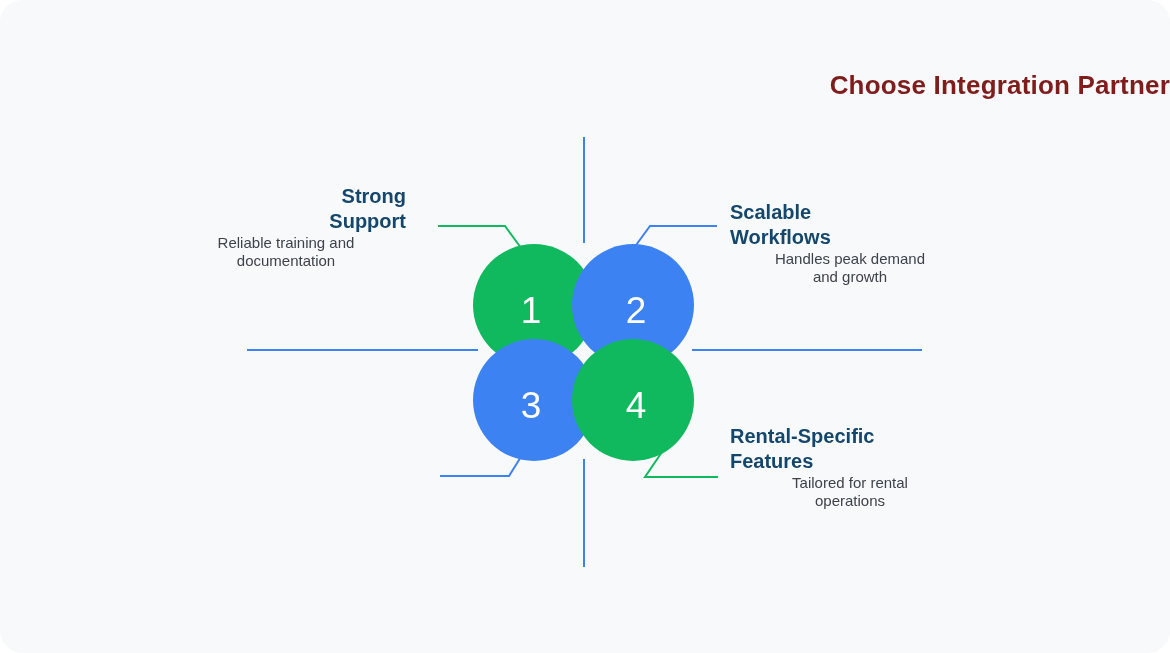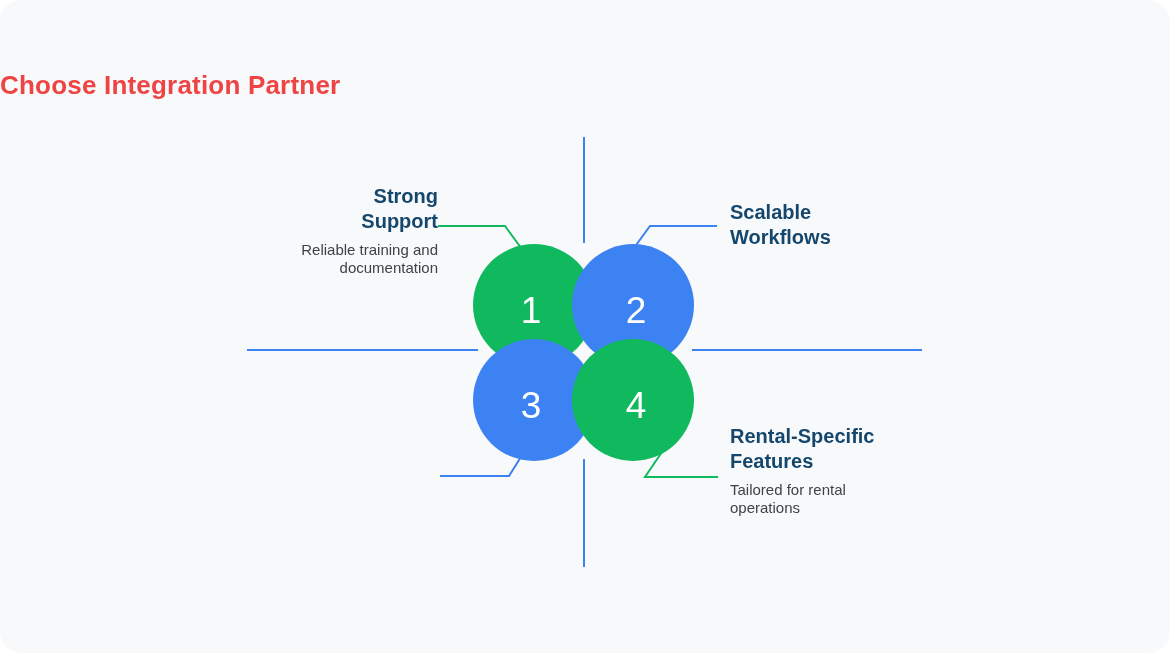--- a/index.html
+++ b/index.html
@@ -14,24 +14,24 @@
     height: 653px;
     background: #f8f9fb;
     border-radius: 22px;
     overflow: hidden;
   }
   .title {
     position: absolute;
     top: 70px;
     left: 0;
     width: 100%;
-    text-align: left;
+    text-align: right;
     font-size: 26px;
     font-weight: 700;
-    color: #ef4444;
+    color: #7f1d1d;
     letter-spacing: 0.2px;
   }
   .diagram-svg {
     position: absolute;
     top: 0;
     left: 0;
   }
   .label-block {
     position: absolute;
     width: 240px;
@@ -39,28 +39,28 @@
   .label-block.align-right { text-align: right; }
   .label-block.align-left  { text-align: left; }
   .label-heading {
     font-size: 20px;
     line-height: 25px;
     font-weight: 700;
     color: #15476d;
     white-space: pre-line;
   }
   .label-desc {
-    margin-top: 7px;
     font-size: 15px;
     line-height: 18px;
     font-weight: 400;
     color: #3e434a;
     white-space: pre-line;
+    text-align: center;
   }
-  .pos-tl { top: 184px; right: 732px; }
+  .pos-tl { top: 184px; right: 764px; }
   .pos-tr { top: 200px; left: 730px; }
   .pos-bl { top: 437px; right: 740px; }
   .pos-br { top: 424px; left: 730px; }
   .circle-number {
     font-family: "Liberation Sans", sans-serif;
     font-size: 37px;
     font-weight: 400;
     fill: #ffffff;
     text-anchor: middle;
   }
@@ -102,20 +102,22 @@
   <div class="label-block align-right pos-tl">
     <div class="label-heading">Strong
 Support</div>
     <div class="label-desc">Reliable training and
 documentation</div>
   </div>
 
   <div class="label-block align-left pos-tr">
     <div class="label-heading">Scalable
 Workflows</div>
+    <div class="label-desc">Handles peak demand
+and growth</div>
   </div>
 
 
   <div class="label-block align-left pos-br">
     <div class="label-heading">Rental-Specific
 Features</div>
     <div class="label-desc">Tailored for rental
 operations</div>
   </div>
 

